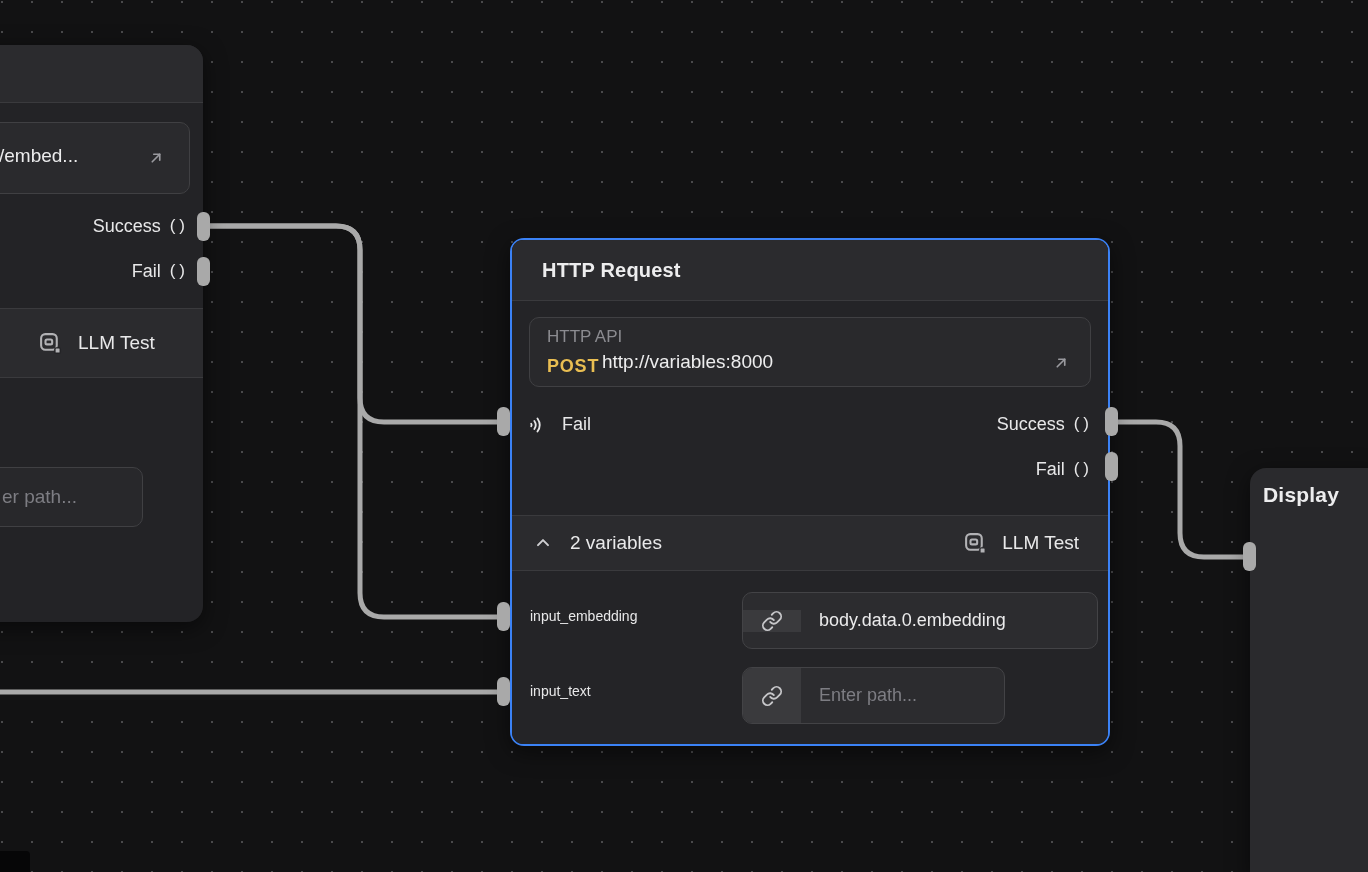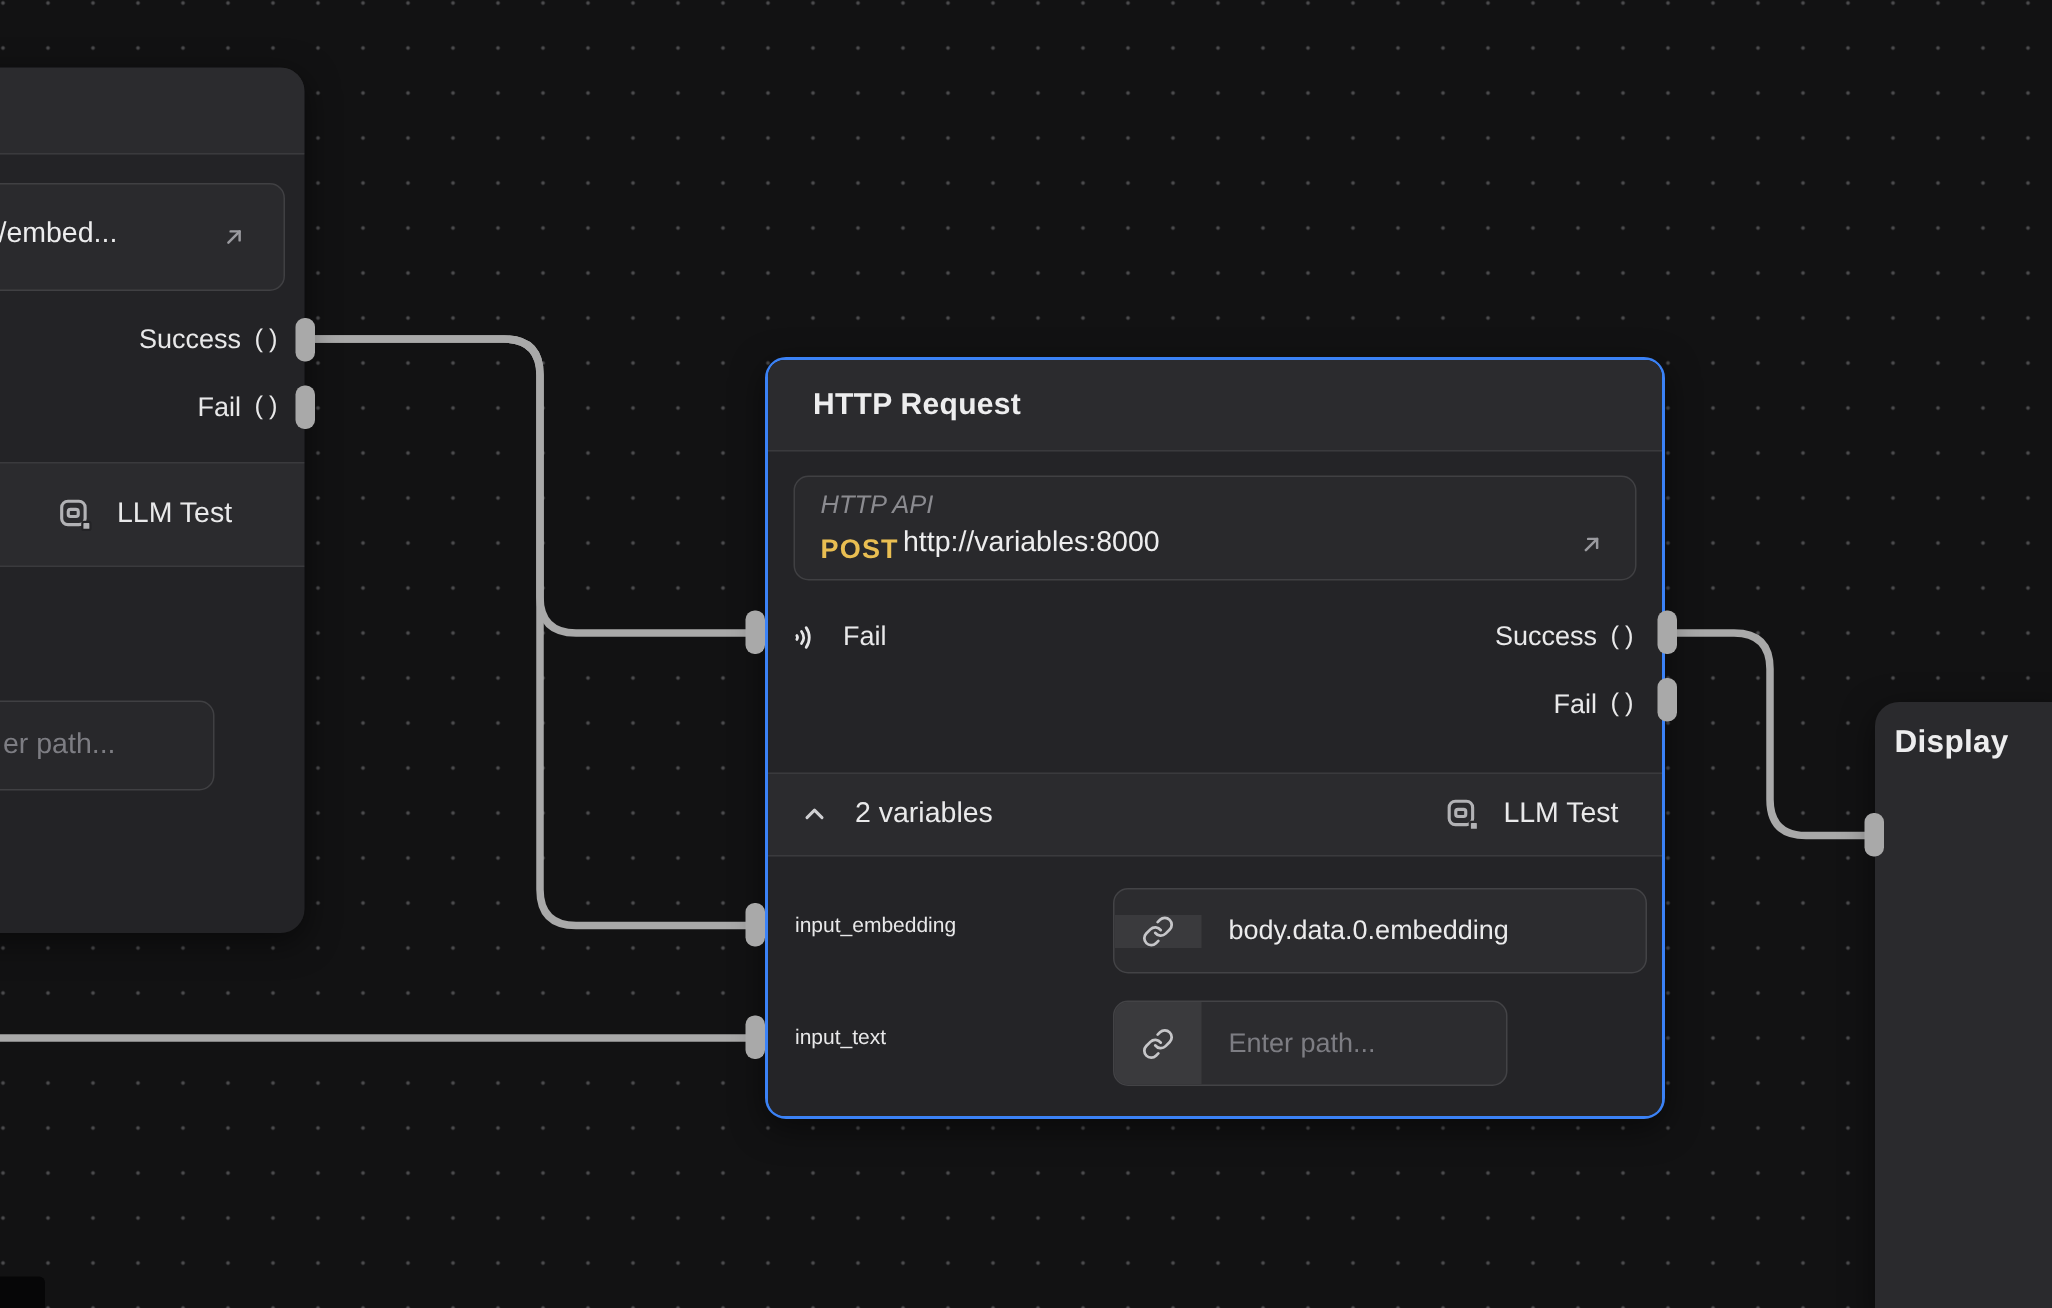--- a/index.html
+++ b/index.html
@@ -18,21 +18,21 @@
   .node-inner{position:absolute;inset:0;border-radius:inherit;overflow:hidden;background:#232326;}
   .band{position:absolute;left:0;right:0;background:#2b2b2e;}
   .divider-b{border-bottom:1px solid #3a3a3d;}
   .divider-t{border-top:1px solid #3a3a3d;}
   .node-title{color:#ededee;font-size:20px;font-weight:700;letter-spacing:.2px;}
   .card{position:absolute;background:#2a2a2d;border:1px solid #404043;border-radius:10px;}
   .port-row{position:absolute;height:30px;display:flex;align-items:center;color:#e8e8e9;font-size:18px;}
   .port-row.out{justify-content:flex-end;text-align:right;}
   .ptype{margin-left:9px;letter-spacing:4px;color:#e8e8e9;font-size:17px;}
   .handle{position:absolute;width:13px;height:29px;border-radius:6px;background:#a9a9a9;z-index:5;}
-  .gray-label{color:#8b8b90;font-style:italic;}
+  .gray-label{color:#8b8b90;}
   .chip{position:absolute;display:flex;align-items:stretch;background:#2c2c2f;border:1px solid #434346;
         border-radius:10px;overflow:hidden;}
   .chip-icon{width:58px;background:#3a3a3d;display:flex;align-items:center;justify-content:center;flex:none;}
   .chip-val{display:flex;align-items:center;padding-left:18px;padding-right:18px;font-size:18px;color:#ebebec;white-space:nowrap;}
   .chip-val.placeholder{color:#7d7d83;}
   .var-label{position:absolute;left:18px;color:#e8e8e9;font-size:14px;}
   svg.icon{display:block;}
 </style>
 </head>
 <body>

